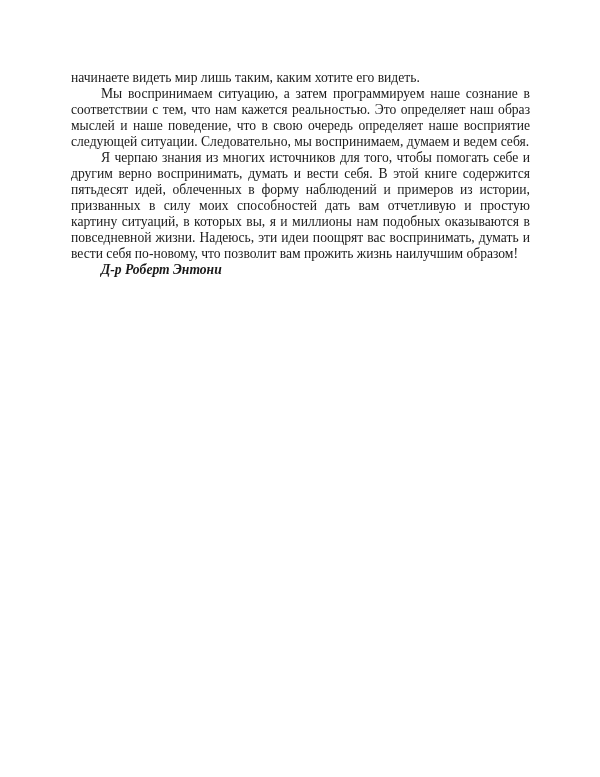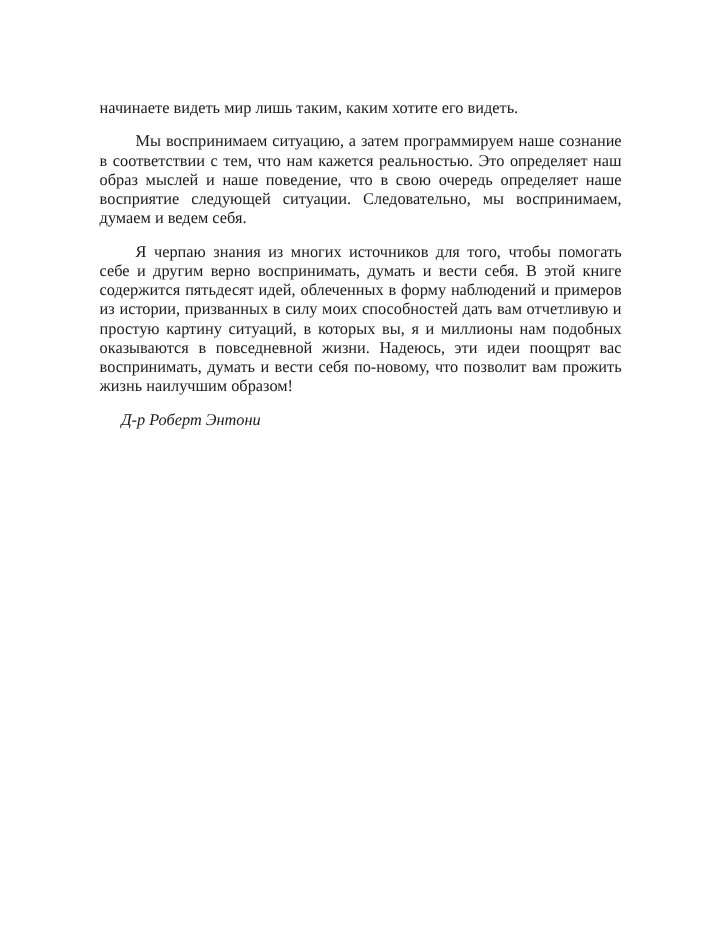--- a/index.html
+++ b/index.html
@@ -17,31 +17,32 @@
       position: absolute;
       left: 71px;
       top: 70px;
       width: 459px;
       font-family: "Liberation Serif", "DejaVu Serif", serif;
       font-size: 13.6px;
       line-height: 16px;
       color: #1a1a1a;
     }
     .para {
-      margin: 12px;
+      margin: 0;
       text-align: justify;
       text-indent: 0;
     }
     .para.indent {
       text-indent: 30px;
     }
     .signature {
       margin: 0;
       padding-left: 30px;
       font-style: italic;
+      font-weight: bold;
     }
   </style>
 </head>
 <body>
 
 <div class="page">
   <p class="para">начинаете видеть мир лишь таким, каким хотите его видеть.</p>
   <p class="para indent">Мы воспринимаем ситуацию, а затем программируем наше сознание в соответствии с тем, что нам кажется реальностью. Это определяет наш образ мыслей и наше поведение, что в свою очередь определяет наше восприятие следующей ситуации. Следовательно, мы воспринимаем, думаем и ведем себя.</p>
   <p class="para indent">Я черпаю знания из многих источников для того, чтобы помогать себе и другим верно воспринимать, думать и вести себя. В этой книге содержится пятьдесят идей, облеченных в форму наблюдений и примеров из истории, призванных в силу моих способностей дать вам отчетливую и простую картину ситуаций, в которых вы, я и миллионы нам подобных оказываются в повседневной жизни. Надеюсь, эти идеи поощрят вас воспринимать, думать и вести себя по-новому, что позволит вам прожить жизнь наилучшим образом!</p>
   <p class="signature">Д-р Роберт Энтони</p>

